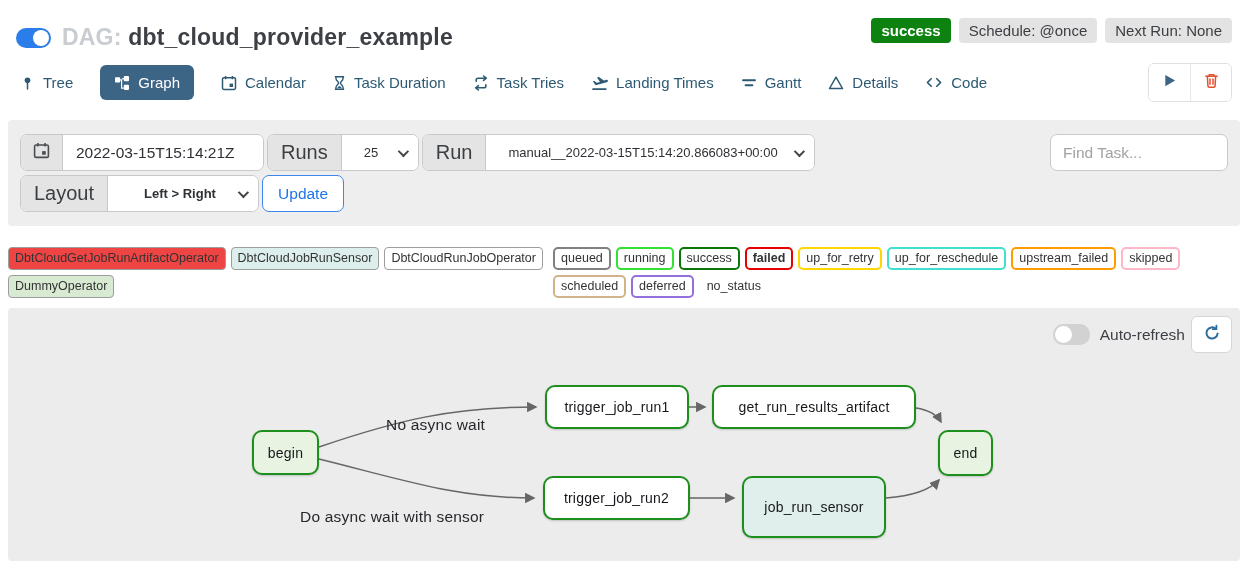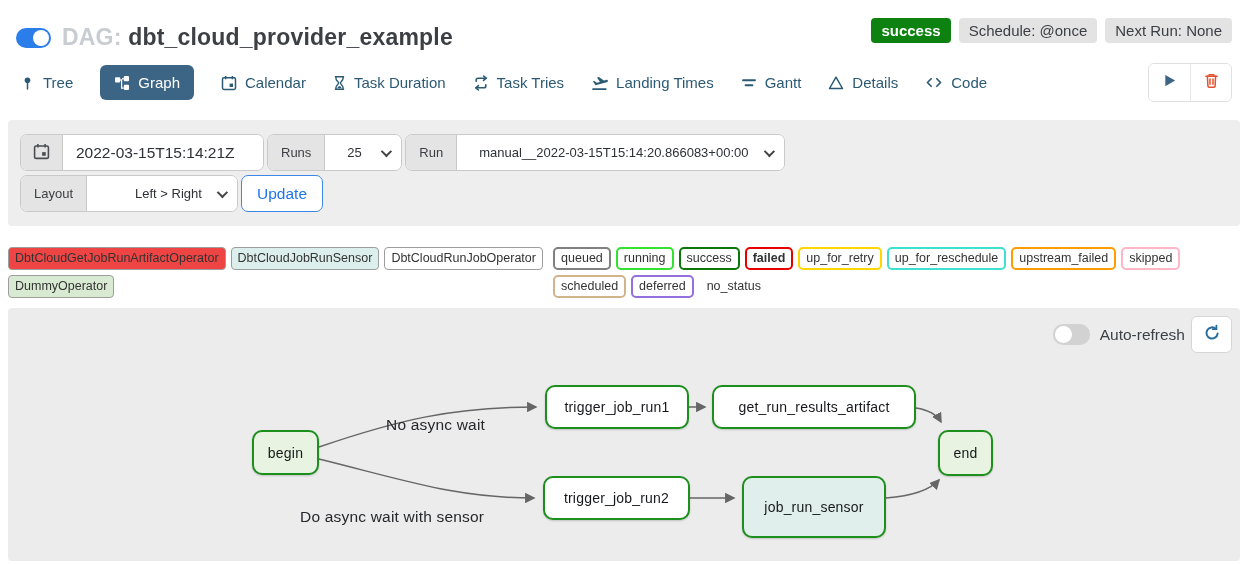--- a/index.html
+++ b/index.html
@@ -33,21 +33,21 @@
   .tab .ticon{display:flex;align-items:center;}
   .tab.active{background:var(--tab-active);color:#fff;padding:9px 14px;border-radius:6px;}
   .tab-actions{margin-left:auto;display:flex;border:1px solid #e0e0e0;border-radius:6px;overflow:hidden;background:#fff;}
   .tab-actions .abtn{width:41px;height:37px;display:flex;align-items:center;justify-content:center;cursor:pointer;background:#fff;}
   .tab-actions .abtn + .abtn{border-left:1px solid #e8e8e8;}
   
   .filter-panel{margin:8px 8px 0 8px;background:var(--filter-bg);border-radius:4px;padding:14px 12px;}
   .frow{display:flex;align-items:flex-start;gap:3px;}
   .frow + .frow{margin-top:4px;}
   .igroup{display:flex;align-items:stretch;border:1px solid var(--ctl-border);border-radius:7px;overflow:hidden;background:#fff;height:37px;}
-  .iaddon{background:#e4e4e4;display:flex;align-items:center;padding:0 13px;font-size:13px;color:#3b3e42;border-right:1px solid var(--ctl-border);}
+  .iaddon{background:#e4e4e4;display:flex;align-items:center;padding:0 13px;font-size:20px;color:#3b3e42;border-right:1px solid var(--ctl-border);}
   .ifield{display:flex;align-items:center;padding:0 13px;font-size:15.5px;color:#2e3135;background:#fff;white-space:nowrap;}
   .iselect{display:flex;align-items:center;gap:10px;padding:0 12px;font-size:13px;color:#2e3135;background:#fff;cursor:pointer;white-space:nowrap;}
   .chev{width:8px;height:8px;border-right:2px solid #444;border-bottom:2px solid #444;transform:rotate(45deg) translateY(-2px);flex:none;}
   .text-input{height:37px;border:1px solid var(--ctl-border);border-radius:7px;background:#fff;padding:0 12px;font-size:15.5px;font-family:inherit;color:#2e3135;width:178px;}
   .text-input::placeholder{color:#a2a2a2;}
   .find-task{margin-left:auto;}
   .update-btn{height:37px;padding:0 15px;border:1.5px solid #3d87ea;border-radius:7px;background:#fff;color:#1f74e8;font-size:15.5px;font-weight:500;font-family:inherit;cursor:pointer;}
   
   .legend{display:flex;align-items:flex-start;margin:21px 8px 0 8px;padding:0 0 0 0;}
   .legend-ops{width:546px;display:flex;flex-wrap:wrap;gap:5px;align-content:flex-start;}
@@ -208,26 +208,27 @@
         <span class="chev"></span>
       </div>
     </div>
     <div class="igroup">
       <div class="iaddon">Run</div>
       <div class="iselect">
         <span style="margin:0 6px 0 10px;">manual__2022-03-15T15:14:20.866083+00:00</span>
         <span class="chev"></span>
       </div>
     </div>
+    <input class="text-input find-task" placeholder="Find Task..." style="">
   </div>
   <div class="frow">
     <div class="igroup">
       <div class="iaddon">Layout</div>
       <div class="iselect" style="width:150px;justify-content:space-between;">
-        <span style="margin-left:36px;">Left &gt; Right</span>
+        <span style="margin-left:24px;font-weight:bold;">Left &gt; Right</span>
         <span class="chev"></span>
       </div>
     </div>
     <button class="update-btn">Update</button>
   </div>
 </div>
 
 <div class="legend">
   <div class="legend-ops" id="legend-ops">
       <span class="lbadge" style="background: #ef4444;">DbtCloudGetJobRunArtifactOperator</span>

